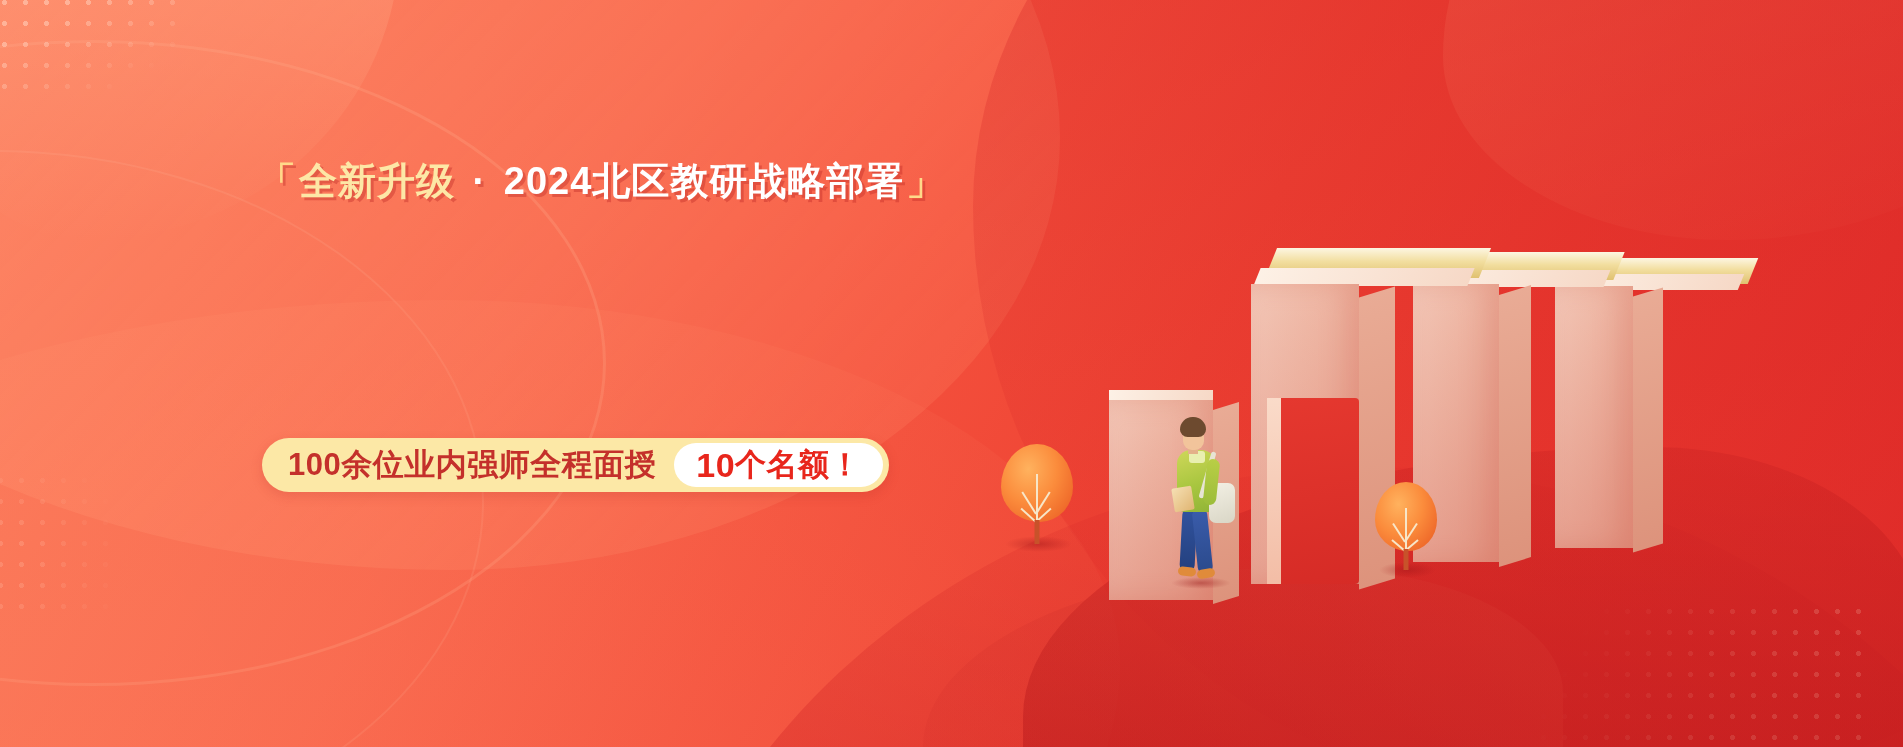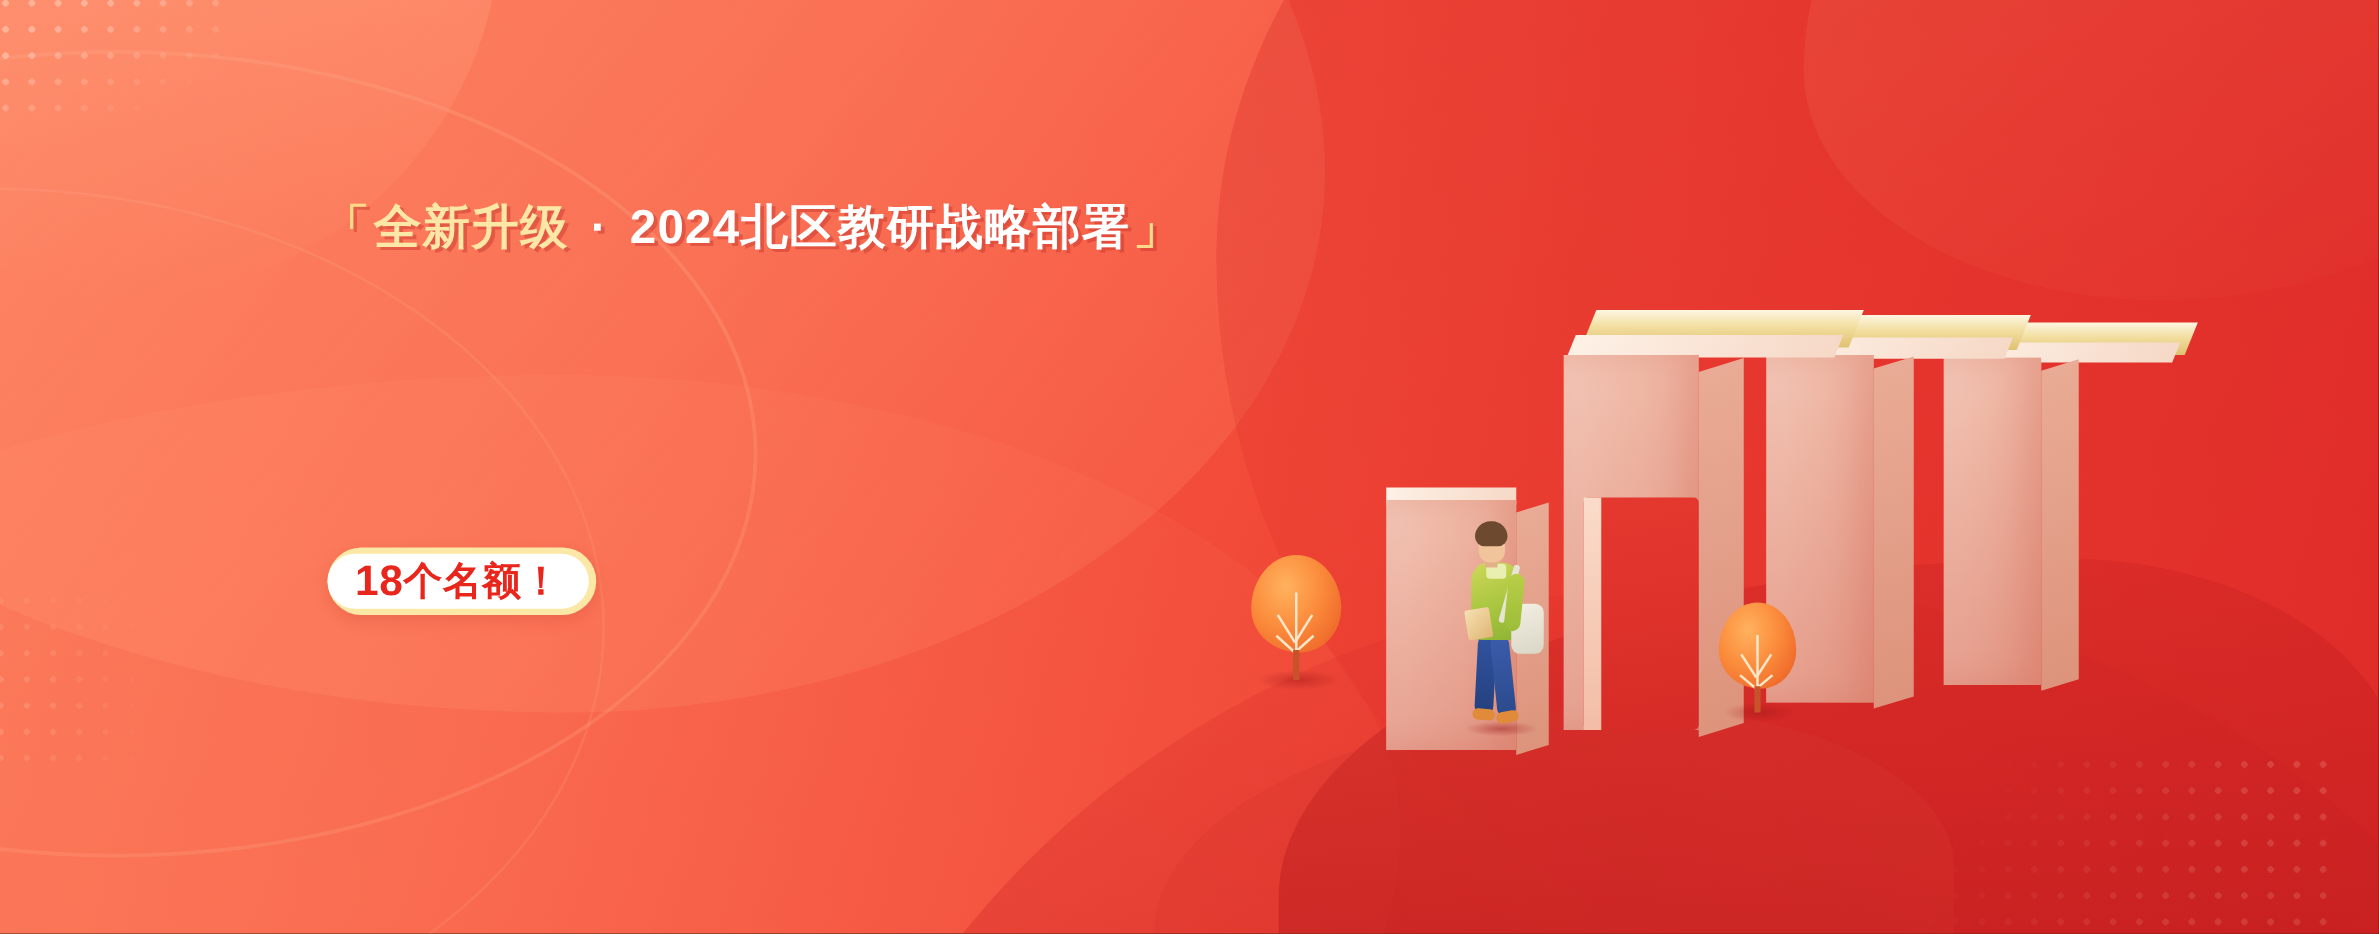--- a/index.html
+++ b/index.html
@@ -350,20 +350,21 @@
   </div>
 
   <div class="content">
 
     <div class="subtitle">
       <span class="brk">「</span><span class="hi">全新升级</span><span class="mid"> · </span><span>2024北区教研战略部署</span><span class="brk">」</span>
     </div>
 
 
     <div class="pill">
+      <span class="pill-left">100余位业内强师全程面授</span>
       <span class="pill-right">
-          <span class="num">18</span>
+          <span class="num">10</span>
           <span>个名额！</span>
       </span>
     </div>
 
   </div>
 </div>
 
 </body></html>

